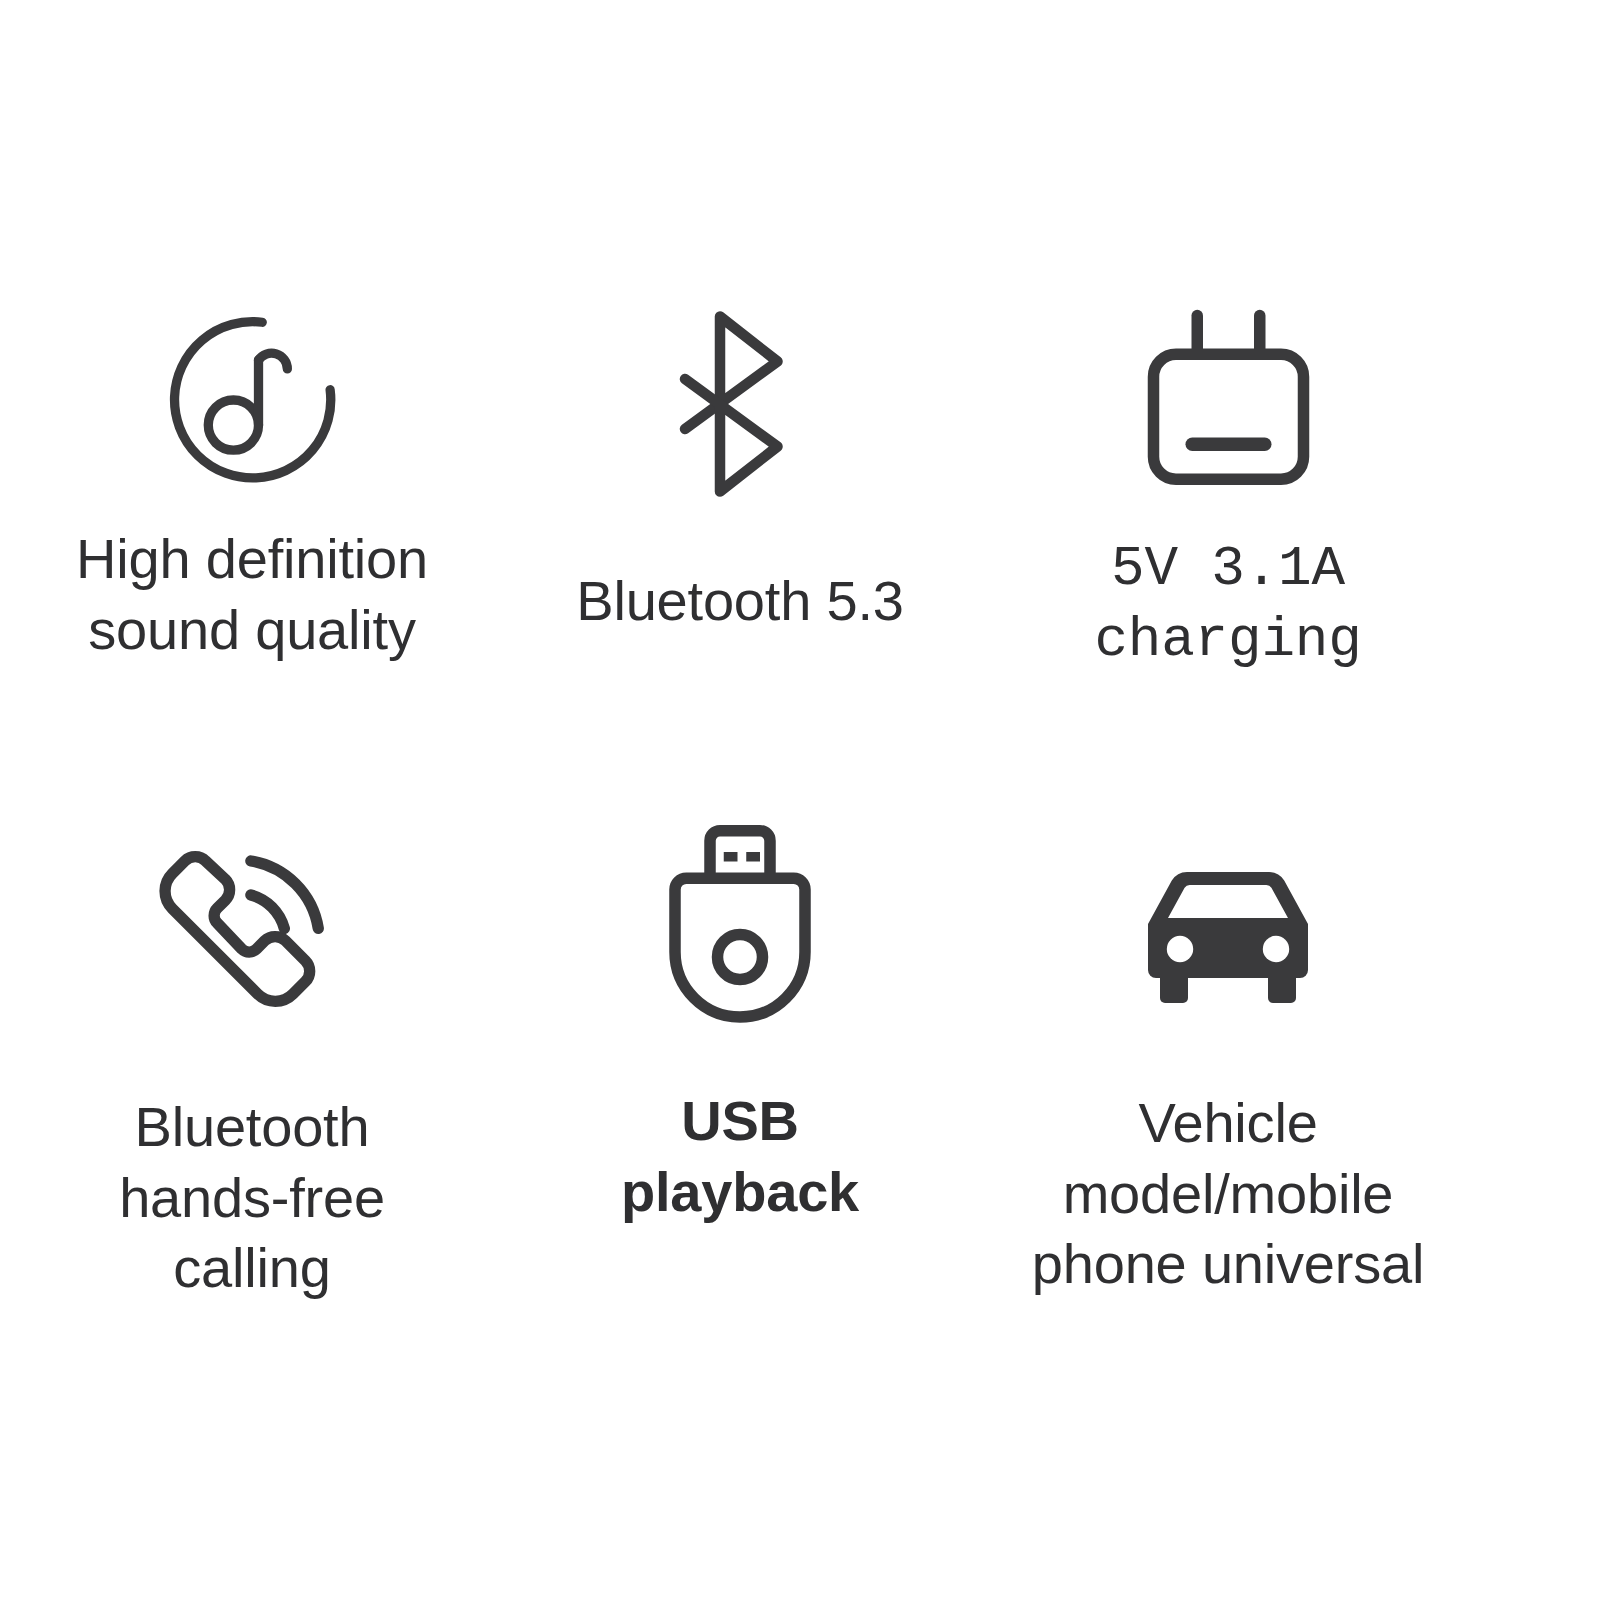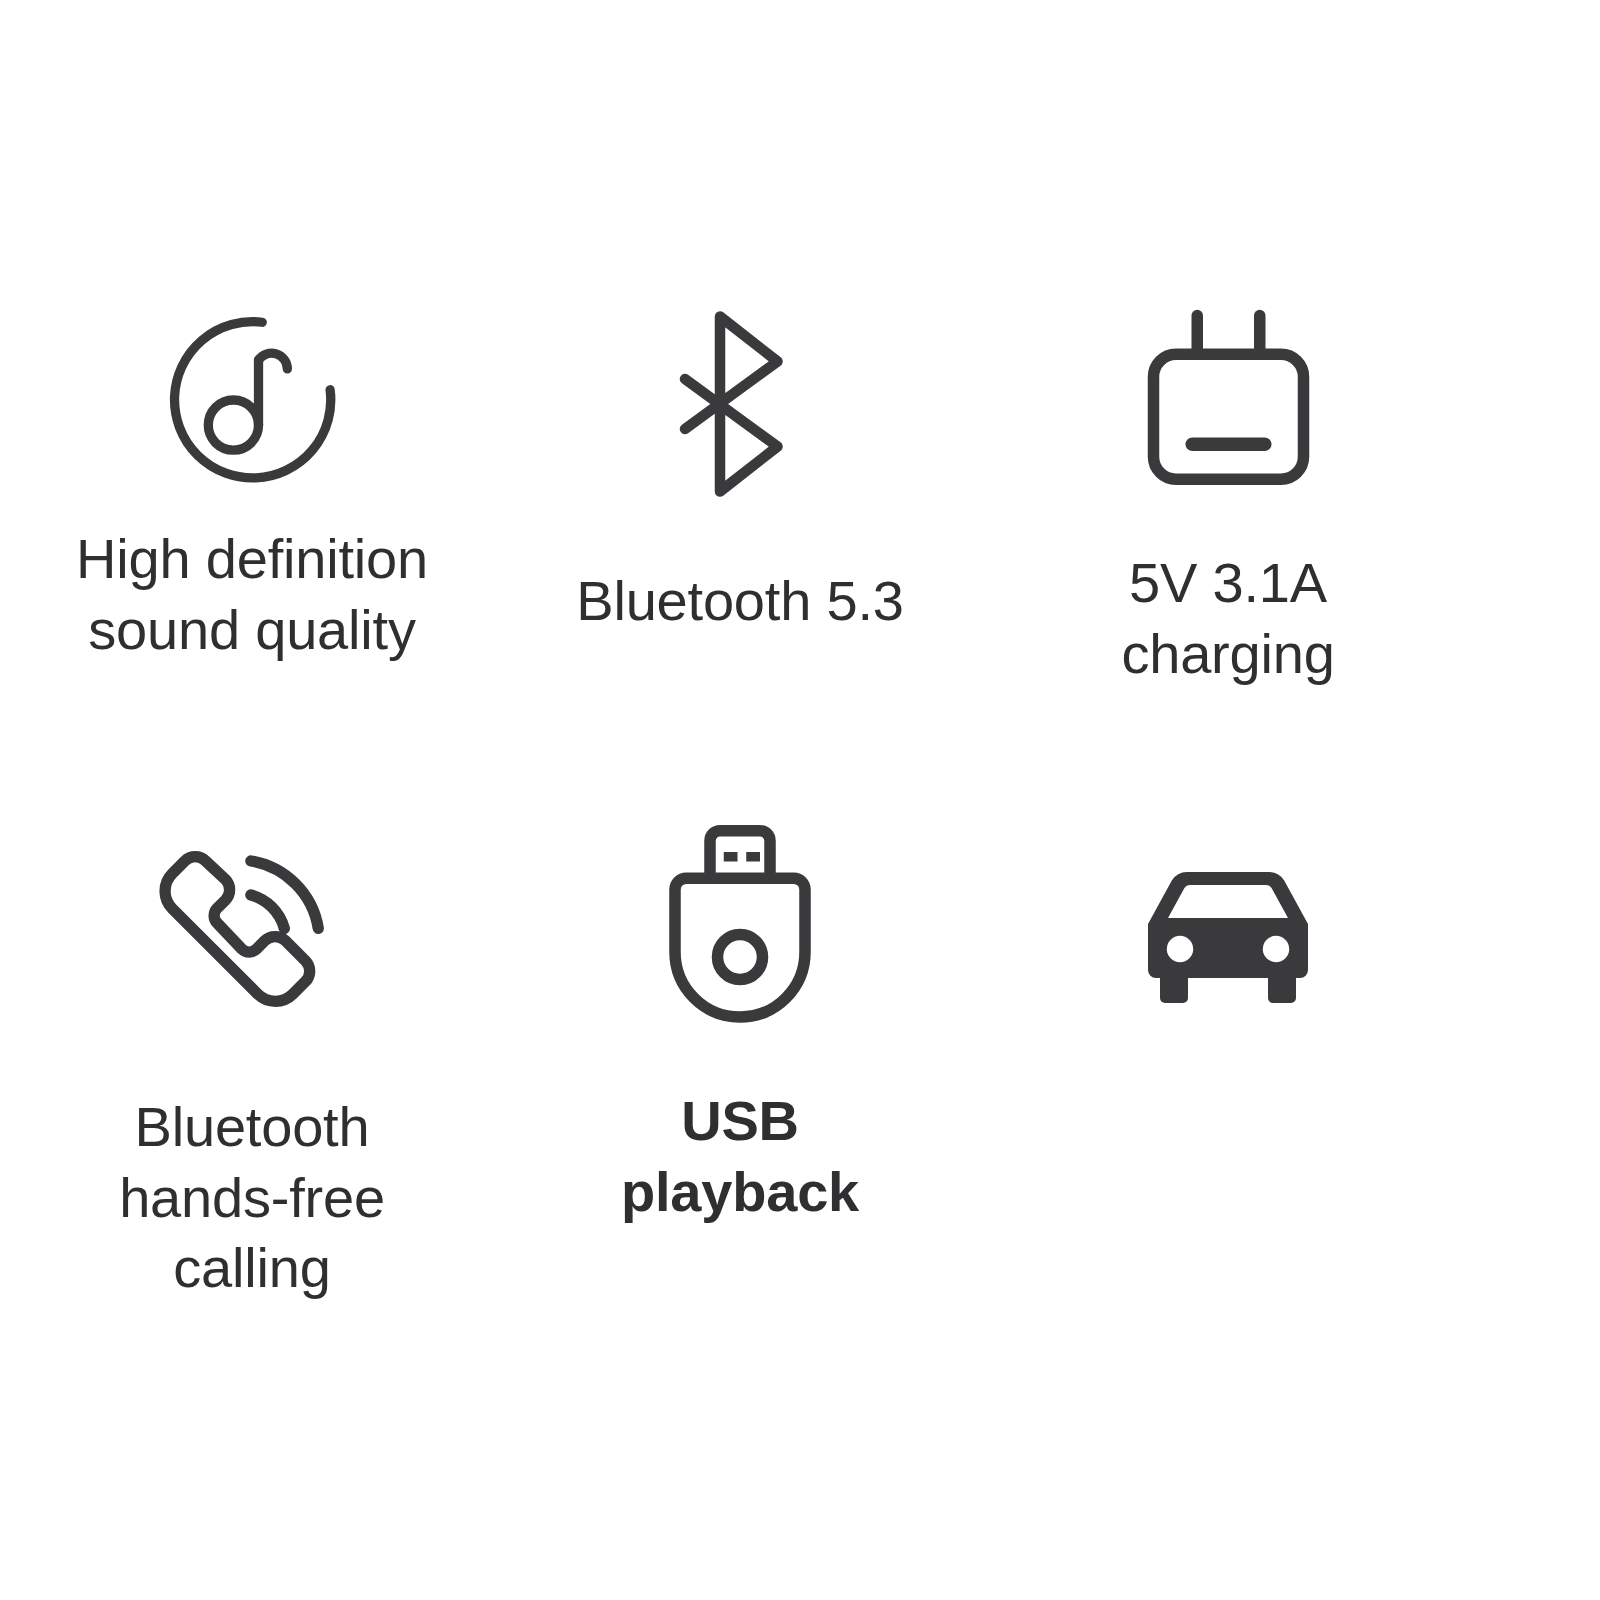--- a/index.html
+++ b/index.html
@@ -49,21 +49,21 @@
     font-size: 56px;
     line-height: 1.26;
     font-weight: 400;
     letter-spacing: -0.2px;
     white-space: pre-line;
   }
 
   
   .cell-hd   .feature-label { margin-top: 24px; }
   .cell-bt   .feature-label { margin-top: 62px; }
-  .cell-chg  .feature-label { margin-top: 48px; }
+  .cell-chg  .feature-label { margin-top: 34px; font-family: Liberation Mono, monospace; }
   .cell-call .feature-label { margin-top: 62px; }
   .cell-usb  .feature-label { margin-top: 62px; font-weight: bold; }
   .cell-car  .feature-label { margin-top: 50px; }
 
   .cell-bt  .icon-box { margin-top: 4px; }
   .cell-usb .icon-box { margin-top: -6px; }
   .cell-car .icon-box { margin-top: 8px; }
 </style>
 </head>
 <body>
@@ -172,15 +172,18 @@
 
         <path d="M5 33 h80 v23 a4 4 0 0 1 -4 4 H9 a4 4 0 0 1 -4 -4 Z" fill="#3a3a3c"></path>
 
         <circle cx="21" cy="45.5" r="6.6" fill="#ffffff"></circle>
         <circle cx="69" cy="45.5" r="6.6" fill="#ffffff"></circle>
 
         <path d="M11 59 h14 v11 a2.5 2.5 0 0 1 -2.5 2.5 h-9 A2.5 2.5 0 0 1 11 70 Z" fill="#3a3a3c"></path>
         <path d="M65 59 h14 v11 a2.5 2.5 0 0 1 -2.5 2.5 h-9 A2.5 2.5 0 0 1 65 70 Z" fill="#3a3a3c"></path>
       </svg>
     </div>
+    <div class="feature-label">Vehicle
+model/mobile
+phone universal</div>
   </div>
 
 </div>
 
 </body></html>

